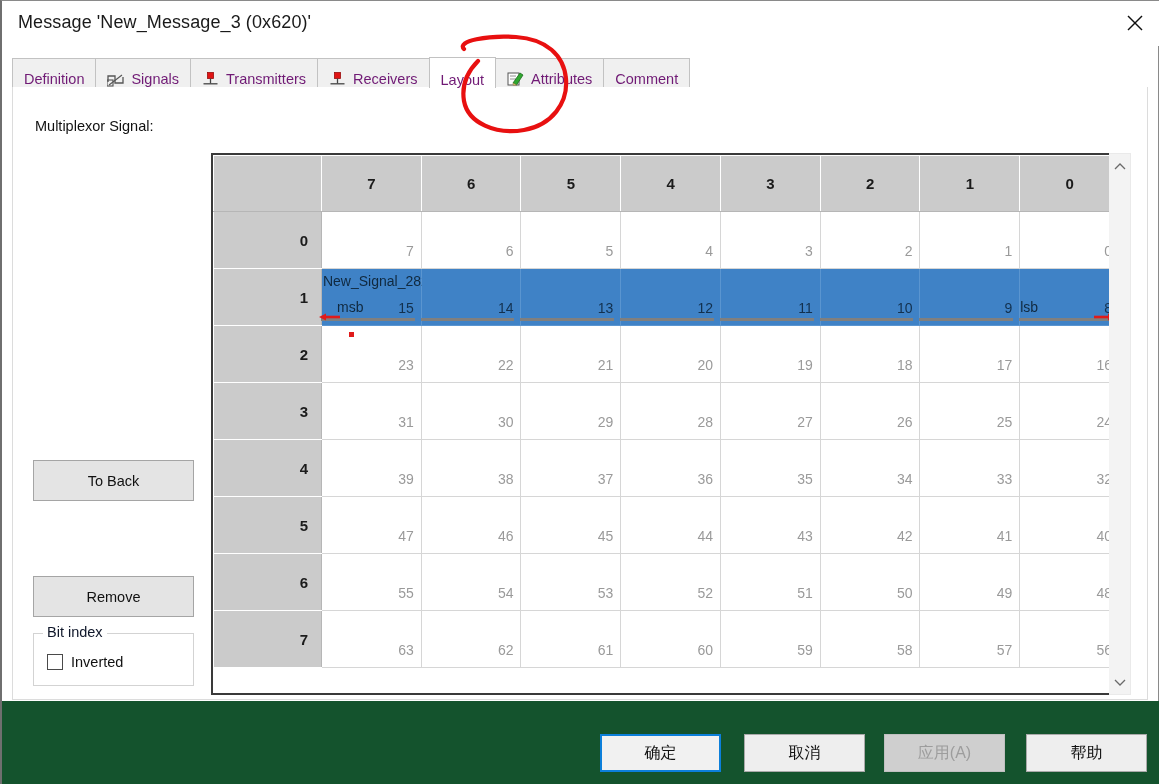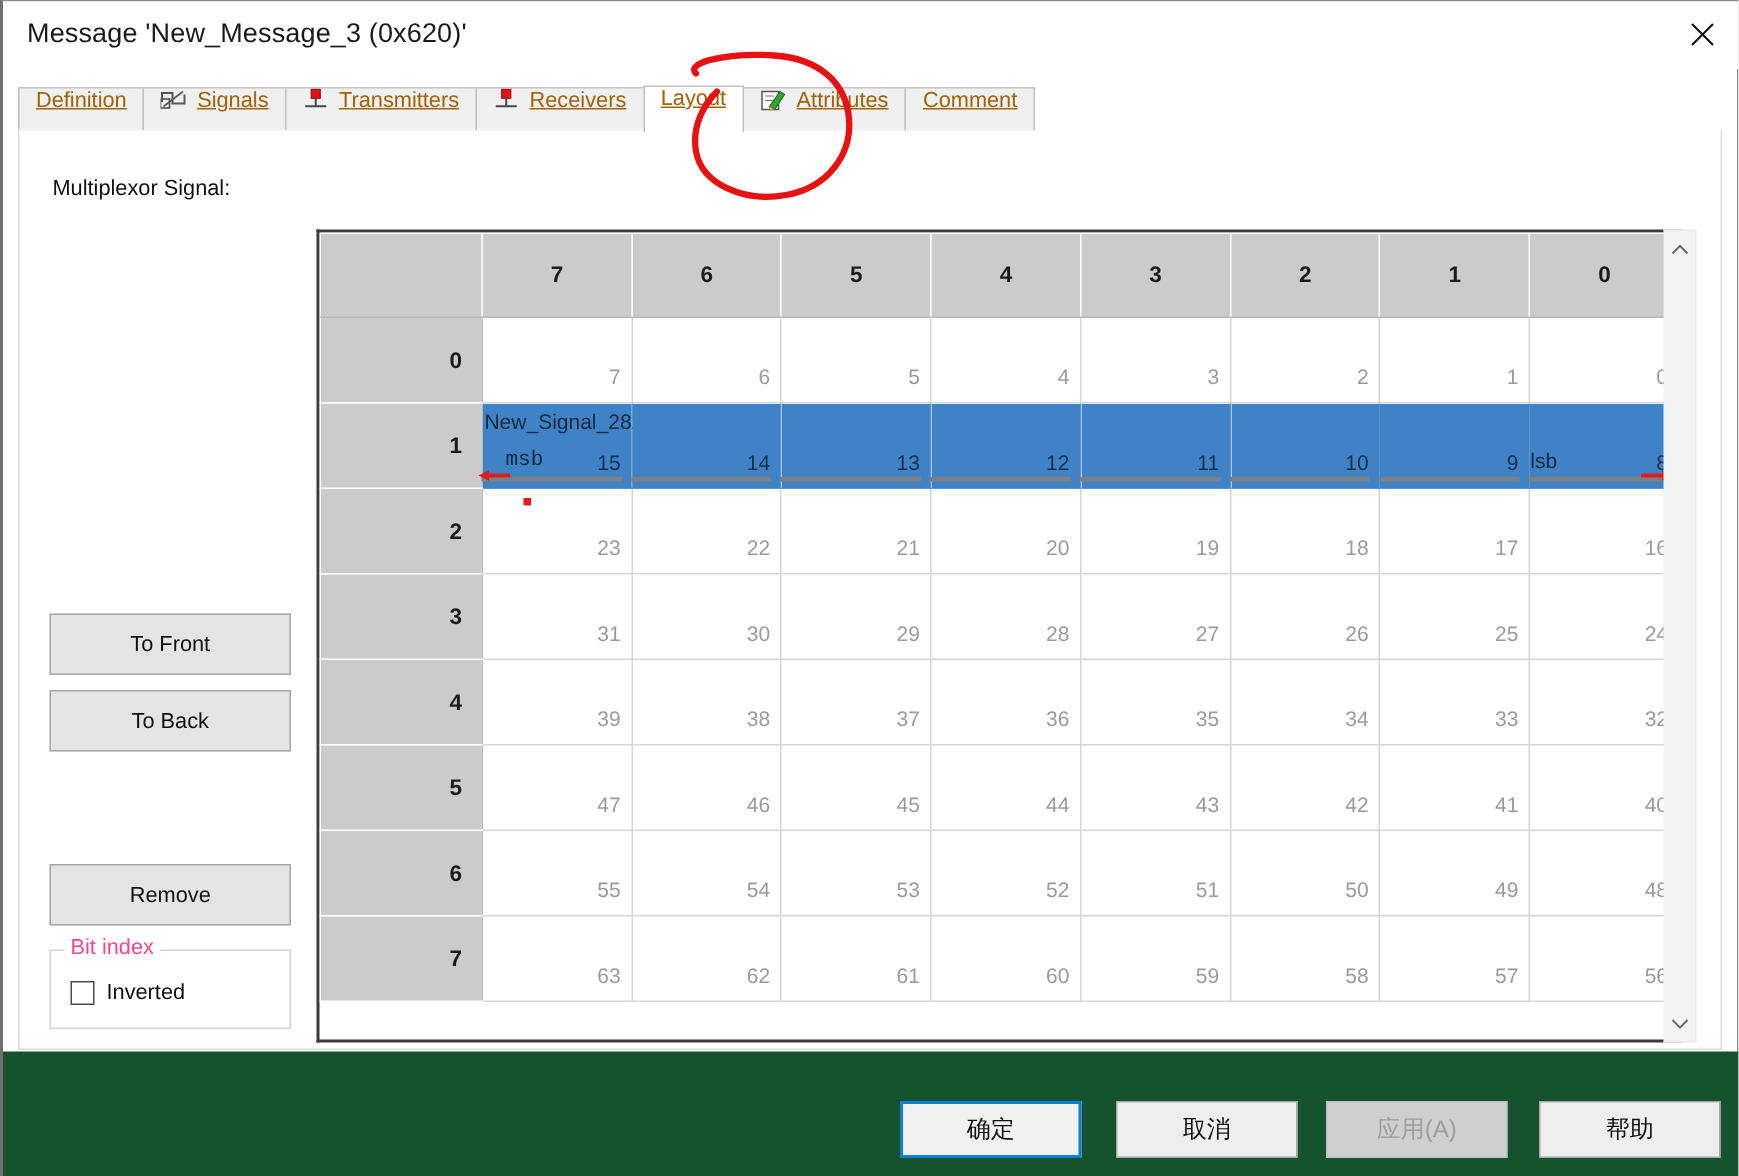--- a/index.html
+++ b/index.html
@@ -48,26 +48,25 @@
     height: 30px;
     display: flex; align-items: flex-end;
   }
   .tab {
     height: 29px;
     background: #f0f0f0;
     border: 1px solid #c2c2c2;
     border-bottom: none;
     margin-right: -1px;
     padding: 0 11px;
-    display: flex; align-items: flex-start; gap: 7px;
+    display: flex; align-items: flex-end; gap: 7px;
     font-size: 14.5px;
-    color: #a16207;
+    color: #701a75;
     white-space: nowrap;
     position: relative;
-    text-decoration: underline;
   }
   .tab.active {
     background: #ffffff;
     border-color: #c2c2c2;
     z-index: 4;
     height: 31px;
     margin-bottom: -1px;
   }
   .tab .ticon { display: inline-flex; align-items: center; }
 
@@ -117,21 +116,21 @@
   .btn-remove   { top: 489px; }
 
   .groupbox {
     position: absolute; left: 20px; top: 546px;
     width: 161px; height: 53px;
     border: 1px solid #d3d3d3;
   }
   .groupbox .gtitle {
     position: absolute; left: 9px; top: -10px;
     background: #ffffff; padding: 0 4px;
-    font-size: 14.5px; color: #ec4899;
+    font-size: 14.5px; color: #0f172a;
   }
   .chk-row {
     position: absolute; left: 13px; top: 20px;
     display: flex; align-items: center; gap: 8px;
   }
   .chkbox {
     width: 16px; height: 16px;
     background: #ffffff;
     border: 1px solid #4a4a4a;
     display: inline-block;
@@ -202,21 +201,21 @@
 
   .cellinner { position: relative; height: 100%; }
   .signame {
     position: absolute; left: 1px; top: 4px;
     font-size: 14px; color: #10293f;
     white-space: nowrap;
     text-align: left;
   }
   .msbmark {
     position: absolute; left: 15px; bottom: 5px;
-    font-size: 14px; color: #10293f; font-family: Liberation Mono, monospace;
+    font-size: 14px; color: #10293f;
   }
   .lsbmark {
     position: absolute; left: 0px; bottom: 5px;
     font-size: 14px; color: #10293f;
   }
   .sigbar {
     position: absolute; left: -1px; right: -1px; bottom: -1px;
     height: 3px; background: #7f7f7f;
   }
   .reddot {
@@ -341,23 +340,20 @@
 
     <div class="tab">
       <span>Comment</span>
     </div>
   </div>
 
   <div class="content">
 
     <div class="mux-label">Multiplexor Signal:</div>
 
-    <div class="btn btn-tofront">
-      <span>To Front</span>
-    </div>
     <div class="btn btn-toback">
       <span>To Back</span>
     </div>
     <div class="btn btn-remove">
       <span>Remove</span>
     </div>
 
     <div class="groupbox">
       <div class="gtitle">Bit index</div>
       <div class="chk-row">

